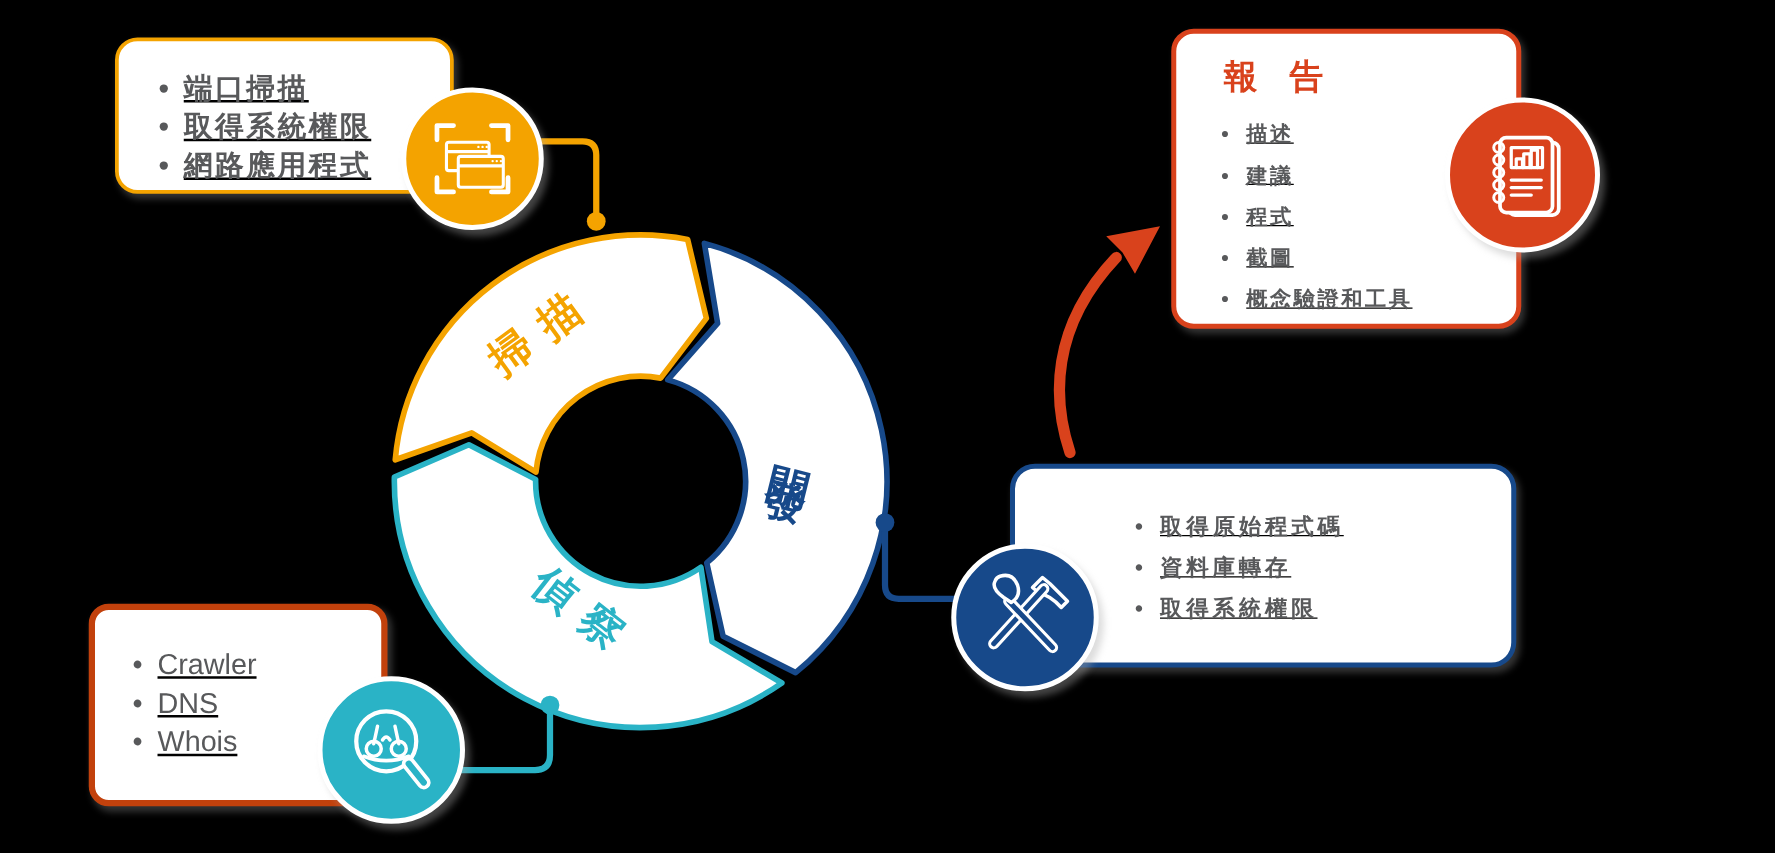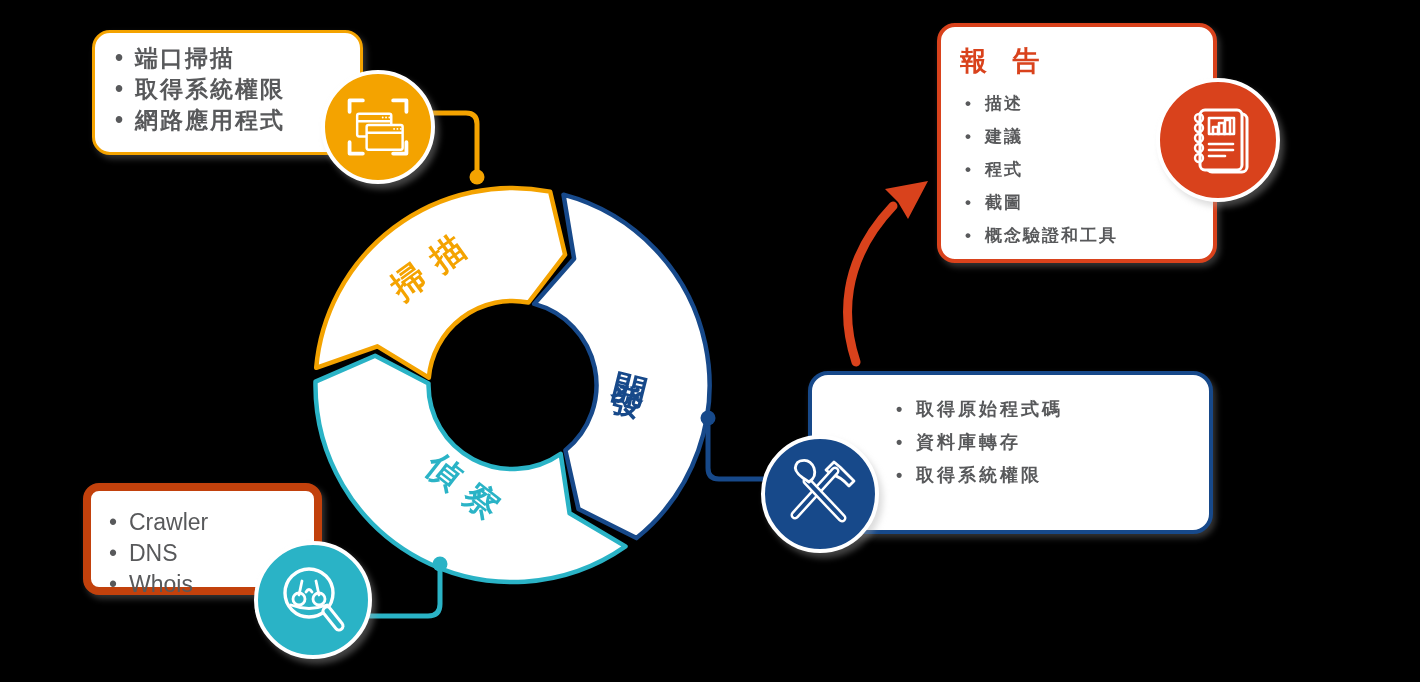--- a/index.html
+++ b/index.html
@@ -7,38 +7,38 @@
     position:relative; width:1420px; height:682px; background:#000;
     font-family:"Liberation Sans", sans-serif; overflow:hidden;
   }
   .layer { position:absolute; left:0; top:0; z-index:1; }
 
   
   .box {
     position:absolute; background:#fff; box-sizing:border-box; z-index:2;
     box-shadow:3px 4px 6px rgba(150,150,150,.35);
   }
-  .box ul { list-style:none; margin:0; padding:0; }
+  .box ul { list-style:none; margin:12px; padding:0;text-decoration:underline; }
   .box li {
     position:relative; padding-left:26px; color:#58595b; font-weight:600;
     letter-spacing:2px; white-space:nowrap;
   }
   .box li::before { content:"\2022"; position:absolute; left:6px; }
 
   .scan-box  { left:92px;  top:30px;  width:271px; height:125px; border:3px solid #f4a300; border-radius:18px; padding:10px 0 0 14px; }
   .scan-box li { font-size:23px; line-height:31px; }
 
   .report-box { left:937px; top:23px;  width:280px; height:240px; border:4px solid #d9421c; border-radius:18px; padding:12px 0 0 18px; }
-  .report-title { font-size:27px; font-weight:700; color:#d9421c; letter-spacing:9px; margin:4px 0 8px 1px; }
+  .report-title { font-size:27px; font-weight:700; color:#d9421c; letter-spacing:9px; margin:4px 0 8px 20px; }
   .report-box li { font-size:17px; line-height:33px; }
 
   .exploit-box { left:808px; top:371px; width:405px; height:163px; border:4px solid #17498a; border-radius:20px; padding:18px 0 0 78px; }
   .exploit-box li { font-size:18px; line-height:33px; letter-spacing:3px; }
 
-  .recon-box { left:83px; top:483px; width:239px; height:112px; border:8px solid #c2410c; border-radius:16px; padding:16px 0 0 12px; }
+  .recon-box { left:71px; top:483px; width:239px; height:162px; border:5px solid #c2410c; border-radius:16px; padding:16px 0 0 12px; }
   .recon-box li { font-size:23px; line-height:31px; letter-spacing:0; font-weight:500; }
 
   
   .badge {
     position:absolute; border-radius:50%; border:4px solid #fff; z-index:4;
     display:flex; align-items:center; justify-content:center; box-sizing:border-box;
     box-shadow:4px 5px 6px rgba(170,170,170,.4);
   }
   .scan-badge    { left:321px;  top:70px;  width:114px; height:114px; background:#f4a300; }
   .report-badge  { left:1156px; top:78px;  width:124px; height:124px; background:#d9421c; }

